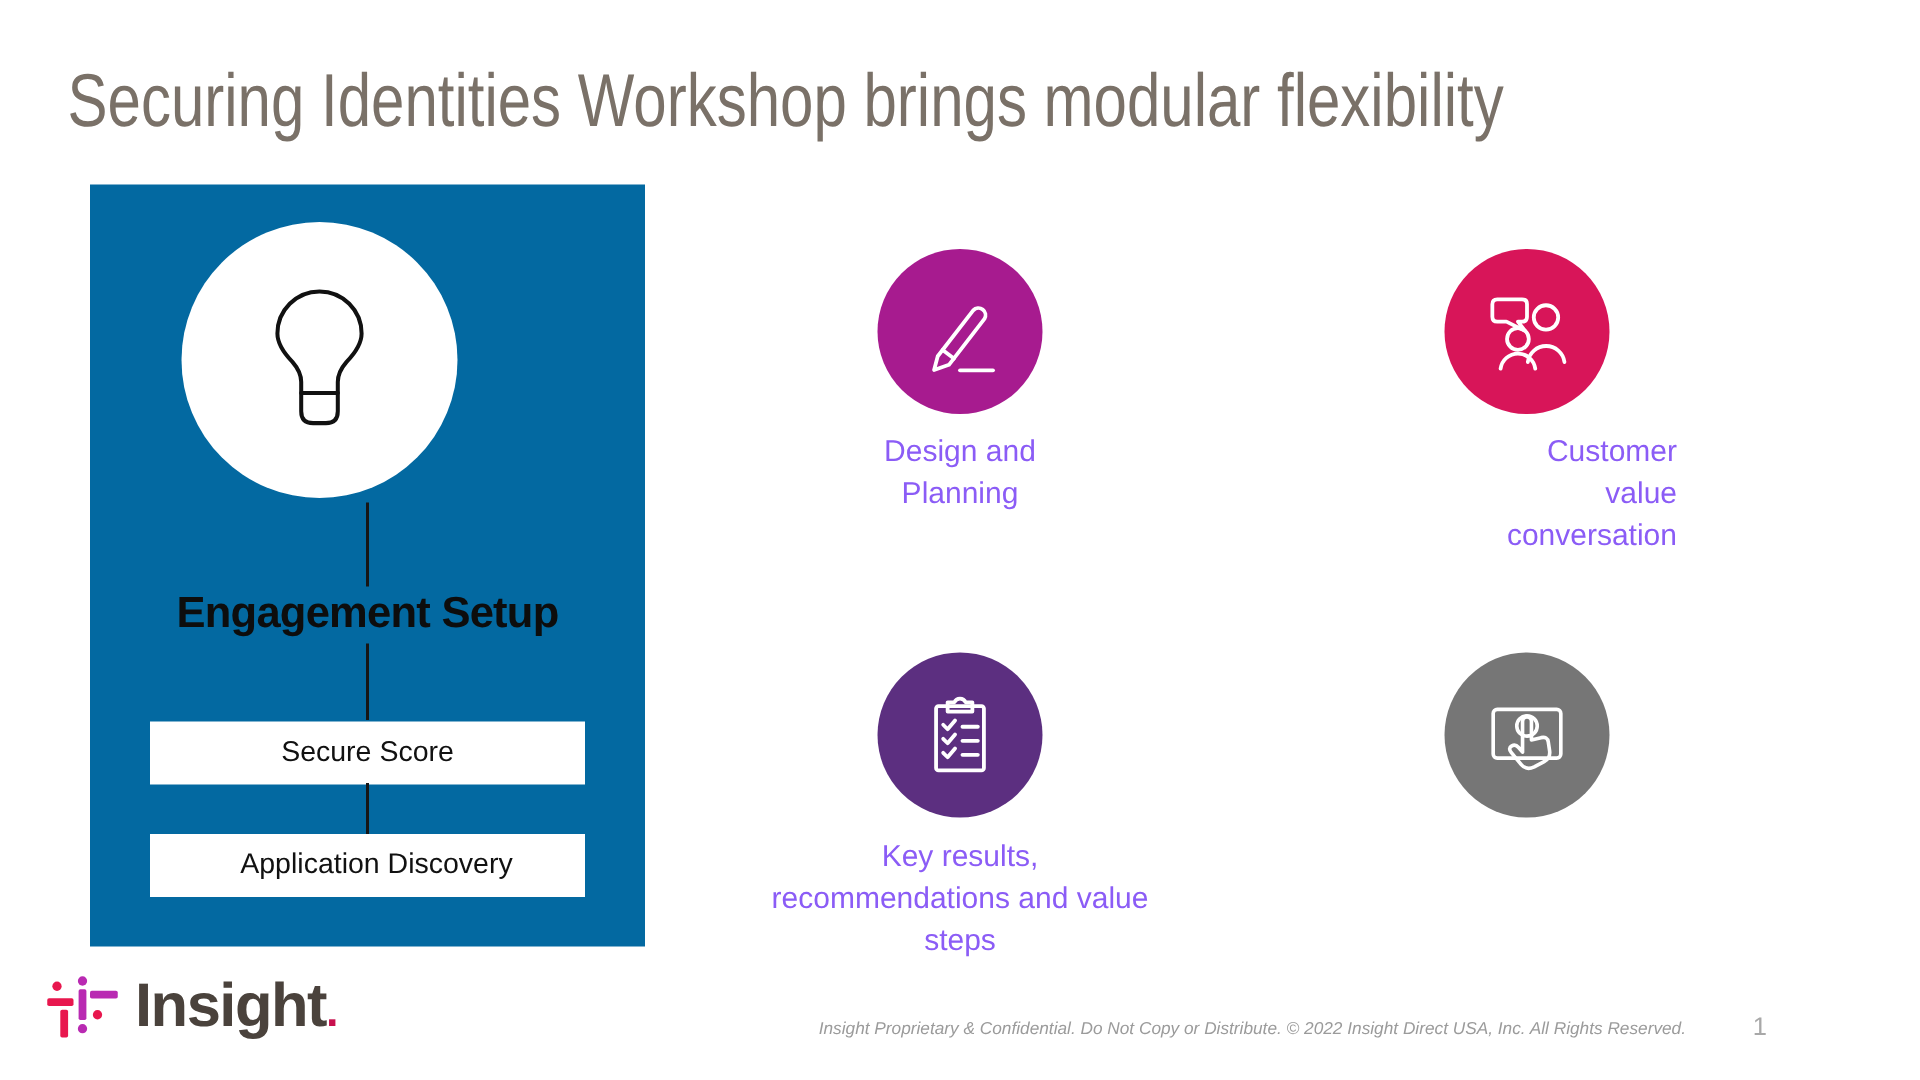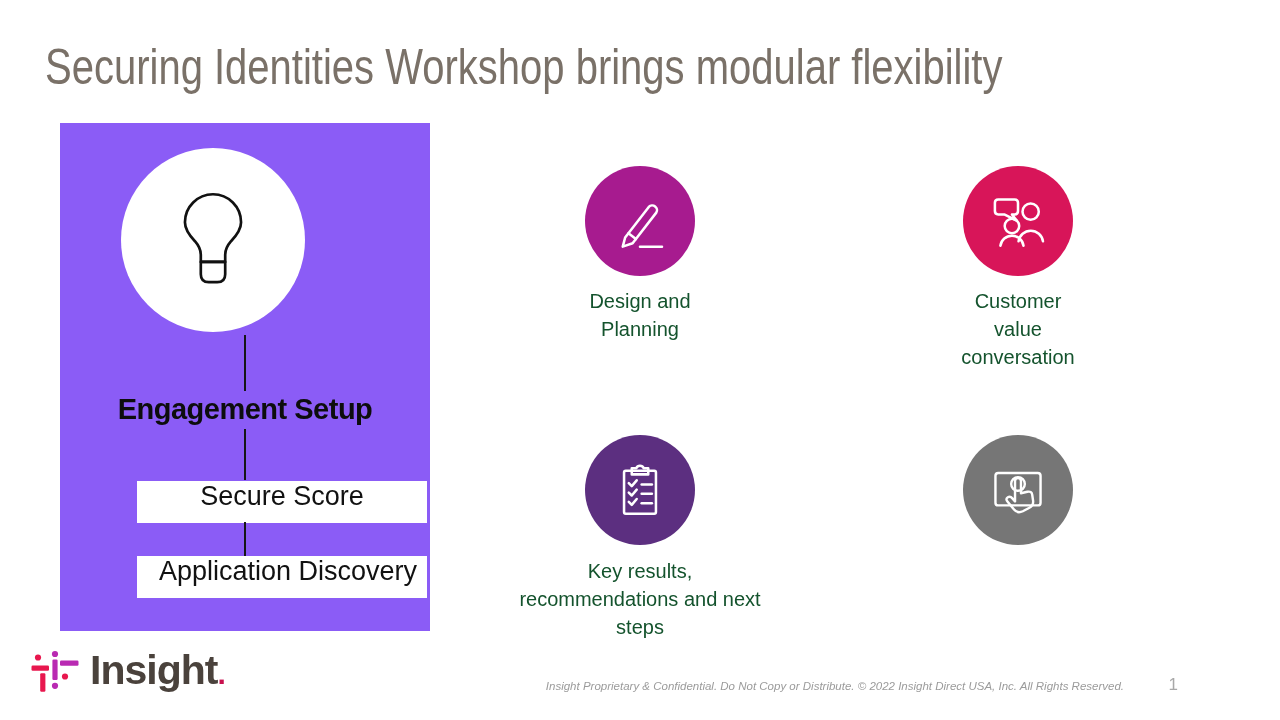--- a/index.html
+++ b/index.html
@@ -27,21 +27,21 @@
     letter-spacing: 0px;
   }
 
   
   .panel {
     position: absolute;
     left: 60px;
     top: 123px;
     width: 370px;
     height: 508px;
-    background: #8b5cf6;
+    background: #0369a1;
   }
   .bulb-badge {
     position: absolute;
     left: 61px;   
     top: 25px;
     width: 184px;
     height: 184px;
     background: #ffffff;
     border-radius: 50%;
     display: flex;
@@ -68,25 +68,24 @@
     color: #0d0d0d;
     letter-spacing: -0.5px;
   }
   .panel-box {
     position: absolute;
     left: 40px;
     width: 290px;
     height: 42px;
     background: #ffffff;
     display: flex;
-    align-items: flex-start;
+    align-items: center;
     justify-content: center;
-    font-size: 27px;
+    font-size: 19px;
     color: #111111;
-    margin-left: 37px;
   }
   .panel-box.b1 { top: 358px; }
   .panel-box.b2 { top: 433px; padding-left: 12px; }
 
   
   .module-circle {
     position: absolute;
     width: 110px;
     height: 110px;
     border-radius: 50%;
@@ -97,25 +96,25 @@
   .mc1 { left: 585px; top: 166px; }
   .mc2 { left: 963px; top: 166px; }
   .mc3 { left: 585px; top: 435px; }
   .mc4 { left: 963px; top: 435px; }
 
   .module-label {
     position: absolute;
     text-align: center;
     font-size: 20px;
     line-height: 28px;
-    color: #14532d;
+    color: #8b5cf6;
     white-space: pre-line;
   }
   .ml1 { left: 510px; top: 287px; width: 260px; }
-  .ml2 { left: 898px; top: 287px; width: 240px; }
+  .ml2 { left: 878px; top: 287px; width: 240px; text-align: right; }
   .ml3 { left: 470px; top: 557px; width: 340px; }
   .ml4 { left: 898px; top: 557px; width: 240px; }
 
   
   .logo {
     position: absolute;
     left: 30px;
     top: 646px;
     display: flex;
     align-items: flex-start;
@@ -220,21 +219,21 @@
         <path d="M 19.8 23.8 L 22.5 26.5 L 27 21.2"></path>
         <path d="M 31.5 25 H 40.8"></path>
         <path d="M 19.8 32.3 L 22.5 35 L 27 29.7"></path>
         <path d="M 31.5 33.5 H 40.8"></path>
         <path d="M 19.8 40.8 L 22.5 43.5 L 27 38.2"></path>
         <path d="M 31.5 42 H 40.8"></path>
       </svg>
     </span>
   </div>
   <div class="module-label ml3">Key results,
-recommendations and next
+recommendations and value
 steps</div>
 
   <div class="module-circle mc4" style="background: rgb(118, 118, 118);">
     <span>
       <svg width="66" height="66" viewBox="0 0 60 60" fill="none" stroke="#ffffff" stroke-width="2.2" stroke-linecap="round" stroke-linejoin="round">
         <rect x="9.5" y="14.5" width="41" height="29.5" rx="2.5"></rect>
         <circle cx="30" cy="24.5" r="6.2"></circle>
         <path d="M 27.3 29 V 21.8 A 2.7 2.7 0 0 1 32.7 21.8 V 33 L 38.5 31.6 Q 42.4 30.8 42.9 34.2 L 43.7 39.6 Q 44.3 44.1 40.4 46.1 L 34.4 49.3 Q 29.5 51.6 26.4 47.8 L 20.4 40.5 Q 18.4 38 20.8 36.6 Q 23 35.4 24.9 37.6 L 27.3 40.4 Z"></path>
       </svg>
     </span>

